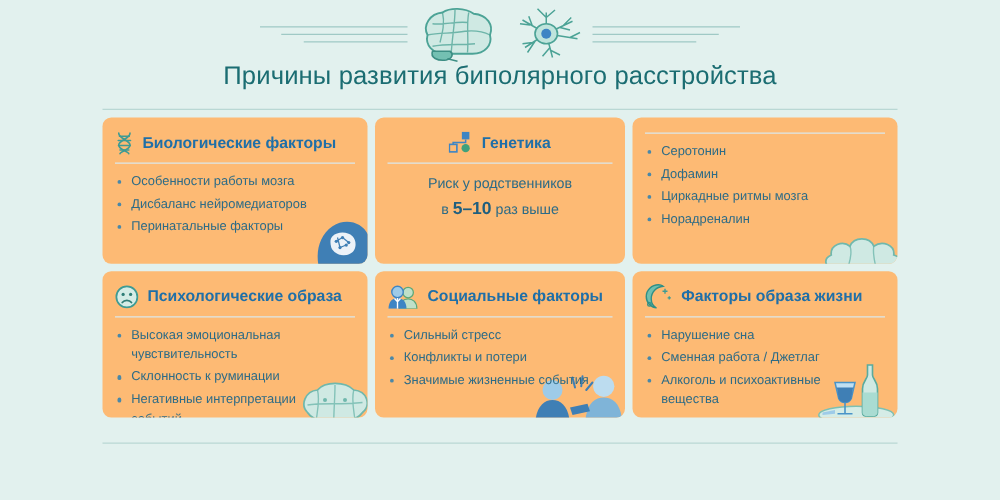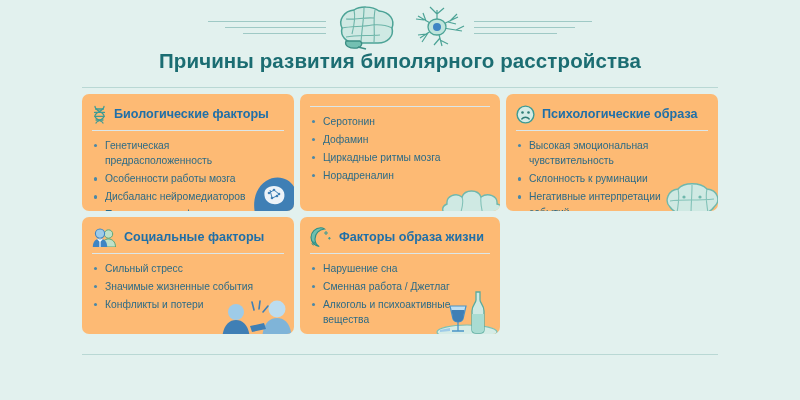--- a/index.html
+++ b/index.html
@@ -47,21 +47,21 @@
   .rule-group.right .r:nth-child(1) { width: 100%; }
   .rule-group.right .r:nth-child(2) { width: 86%; }
   .rule-group.right .r:nth-child(3) { width: 70%; }
 
   .page-title {
     position: absolute;
     left: 0; top: 49px;
     width: 800px;
     text-align: center;
     font-size: 20.5px;
-    font-weight: bold;
+    font-weight: normal;
     color: #1b6d72;
     letter-spacing: 0.1px;
   }
   .title-divider {
     position: absolute;
     left: 82px; top: 87px;
     width: 636px;
     height: 1px;
     background: #b9d8d4;
   }
@@ -210,41 +210,58 @@
         <g fill="none" stroke="#3e9b94" stroke-width="1.3" stroke-linecap="round">
           <path d="M3 1.5 C3 6 12 7 12 11 C12 15 4 16 4 18"></path>
           <path d="M12 1.5 C12 6 3 7 3 11 C3 15 11 16 11 18"></path>
           <path d="M3.6 4 H11.4 M2.6 7.4 H12.4 M2.8 11.4 H12.2 M4 15 H11"></path>
         </g>
       </svg>
       <span class="card-title">Биологические факторы</span>
     </div>
     <div class="card-head-rule"></div>
     <ul class="bullets">
-      <li>Генетическая предрасположенность</li>
       <li>Особенности работы мозга</li>
       <li>Дисбаланс нейромедиаторов</li>
       <li>Перинатальные факторы</li>
     </ul>
     <svg class="deco" style="right:-4px; bottom:-6px;" width="52" height="50" viewBox="0 0 52 50">
       <path d="M10 50 C6 38 8 22 20 14 C32 6 48 12 50 26 C51 36 48 44 46 50 Z" fill="#3f7fb5"></path>
       <path d="M20 22 C24 18 32 18 36 22 C40 26 39 34 34 36 C28 39 21 36 19 31 C18 27 18 24 20 22 Z" fill="#ffffff" opacity="0.9"></path>
       <g stroke="#3f7fb5" stroke-width="1" fill="none">
         <path d="M23 26 L28 23 L33 27 M26 31 L31 29 M24 23 L26 31"></path>
       </g>
       <g fill="#3f7fb5">
         <circle cx="23" cy="26" r="1.3"></circle>
           <circle cx="28" cy="23" r="1.3"></circle>
         <circle cx="33" cy="27" r="1.3"></circle>
           <circle cx="26" cy="31" r="1.3"></circle>
         <circle cx="31" cy="29" r="1.3"></circle>
       </g>
     </svg>
   </div>
 
+  <div class="card genetics">
+    <div class="card-head">
+      <svg class="icon" width="19" height="18" viewBox="0 0 19 18">
+        <rect x="10.5" y="0.5" width="6" height="6" fill="#3e85c4"></rect>
+        <rect x="0.5" y="10.5" width="6" height="6" fill="none" stroke="#3e85c4" stroke-width="1.3"></rect>
+        <circle cx="13.5" cy="13.5" r="3.3" fill="#3fa17c"></circle>
+        <path d="M13.5 6.5 V9.5 M3.5 10.5 V9 H13.5" fill="none" stroke="#3e85c4" stroke-width="1.2"></path>
+      </svg>
+      <span class="card-title">Генетика</span>
+    </div>
+    <div class="card-head-rule"></div>
+    <div class="stat">
+      <div>Риск у родственников</div>
+      <div>
+        <span>в </span><span class="big">5–10</span><span> раз выше</span>
+      </div>
+    </div>
+  </div>
 
   <div class="card">
     <div class="card-head-rule"></div>
     <ul class="bullets">
       <li>Серотонин</li>
       <li>Дофамин</li>
       <li>Циркадные ритмы мозга</li>
       <li>Норадреналин</li>
     </ul>
     <svg class="deco" style="right:-10px; bottom:-10px;" width="72" height="40" viewBox="0 0 72 40">
@@ -285,22 +302,22 @@
         <path d="M9.5 19 C9.5 13.5 13 11 16.5 11 C20 11 23.5 13.5 23.5 19 Z" fill="#bfe0c8" stroke="#5ea777" stroke-width="1"></path>
         <circle cx="8" cy="5.6" r="4.6" fill="#9ecbe8" stroke="#3e85c4" stroke-width="1.1"></circle>
         <path d="M0.8 19 C0.8 13 4.2 10.4 8 10.4 C11.8 10.4 15.2 13 15.2 19 Z" fill="#3e85c4"></path>
         <path d="M8 10.4 L8 19 M5.6 10.8 L8 13.4 L10.4 10.8" fill="none" stroke="#ffffff" stroke-width="1.1"></path>
       </svg>
       <span class="card-title">Социальные факторы</span>
     </div>
     <div class="card-head-rule"></div>
     <ul class="bullets">
       <li>Сильный стресс</li>
+      <li>Конфликты и потери</li>
       <li>Значимые жизненные события</li>
-      <li>Конфликты и потери</li>
     </ul>
     <svg class="deco" style="right:-2px; bottom:-8px;" width="82" height="46" viewBox="0 0 82 46">
       <g stroke="#3f7fb5" stroke-width="1.6" fill="none" stroke-linecap="round">
         <path d="M40 14 L38 6 M45 13 L46 5 M49 16 L54 10"></path>
       </g>
       <circle cx="22" cy="16" r="8" fill="#9ecbe8"></circle>
       <path d="M8 46 C8 31 14 24 22 24 C30 24 36 31 36 46 Z" fill="#3f7fb5"></path>
       <circle cx="63" cy="13" r="8.5" fill="#bcdcef"></circle>
       <path d="M48 46 C48 28 55 22 63 22 C71 22 78 28 78 46 Z" fill="#7fb4d8"></path>
       <path d="M36 30 L50 27 L52 33 L38 36 Z" fill="#3f7fb5"></path>

